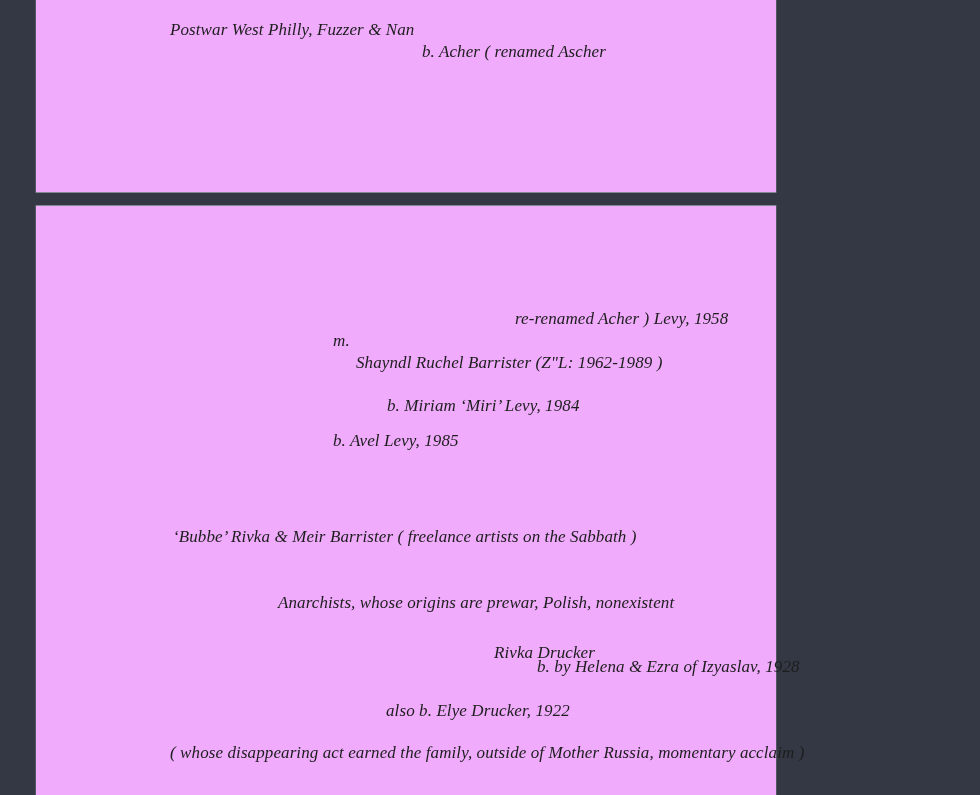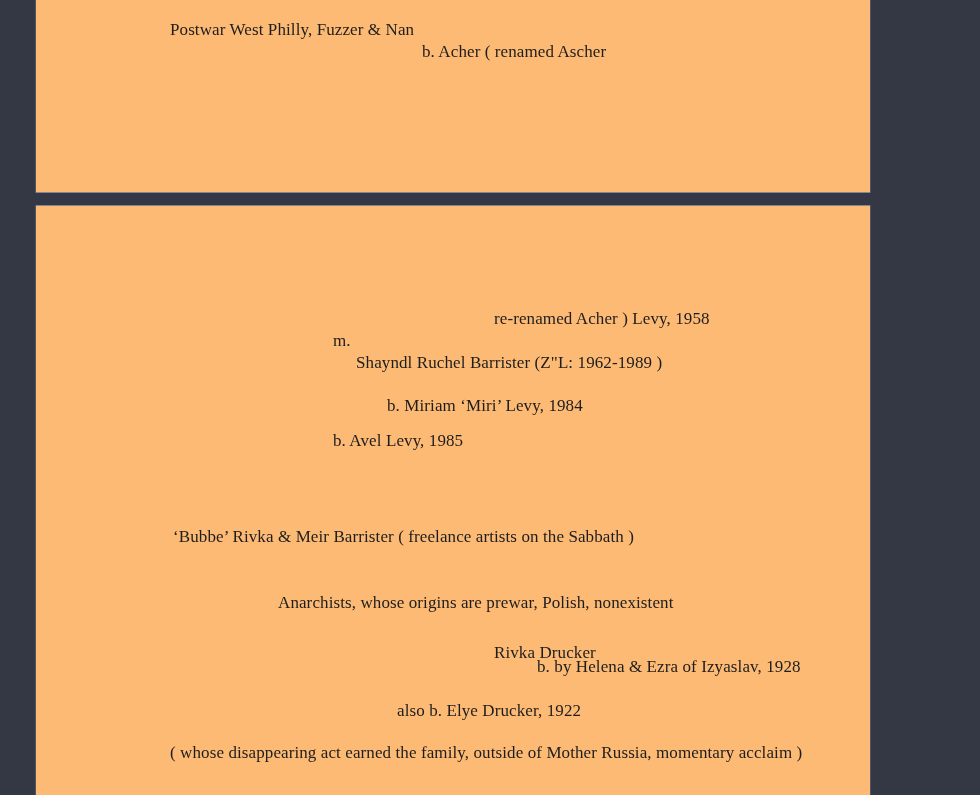--- a/index.html
+++ b/index.html
@@ -13,23 +13,24 @@
   }
   .viewer {
     position: relative;
     width: 980px;
     height: 795px;
     background: #333844;
   }
   .page {
     position: absolute;
     left: 36px;
-    width: 834px;
-    background: #fdba74;
+    width: 740px;
+    background: #f0abfc;
     box-shadow: 0 0 0 1px rgba(138,144,156,0.55), 0 1px 4px rgba(0,0,0,0.35);
+    font-style: italic;
   }
   .page-1 {
     top: 0;
     height: 192px;
     box-shadow: 0 1px 0 rgba(150,156,168,0.7), 0 0 0 1px rgba(138,144,156,0.35);
   }
   .page-2 {
     top: 206px;
     height: 589px;
     box-shadow: 0 -1px 0 rgba(150,156,168,0.7), 0 0 0 1px rgba(138,144,156,0.35);
@@ -47,26 +48,26 @@
 <body>
 
 <div class="viewer">
 
   <div class="page page-1">
     <div class="line" style="left:134px; top:19px;">Postwar West Philly, Fuzzer &amp; Nan</div>
     <div class="line" style="left:386px; top:41px;">b. Acher ( renamed Ascher</div>
   </div>
 
   <div class="page page-2">
-    <div class="line" style="left:458px; top:102px;">re-renamed Acher ) Levy, 1958</div>
+    <div class="line" style="left:479px; top:102px;">re-renamed Acher ) Levy, 1958</div>
     <div class="line" style="left:297px; top:124px;">m.</div>
     <div class="line" style="left:320px; top:146px;">Shayndl Ruchel Barrister (Z"L: 1962-1989 )</div>
     <div class="line" style="left:351px; top:189px;">b. Miriam ‘Miri’ Levy, 1984</div>
     <div class="line" style="left:297px; top:224px;">b. Avel Levy, 1985</div>
     <div class="line" style="left:137px; top:320px;">‘Bubbe’ Rivka &amp; Meir Barrister ( freelance artists on the Sabbath )</div>
     <div class="line" style="left:242px; top:386px;">Anarchists, whose origins are prewar, Polish, nonexistent</div>
     <div class="line" style="left:458px; top:428px;margin-top:8px;">Rivka Drucker</div>
     <div class="line" style="left:458px; top:450px;margin-left:43px;">b. by Helena &amp; Ezra of Izyaslav, 1928</div>
-    <div class="line" style="left:350px; top:494px;margin-left:11px;">also b. Elye Drucker, 1922</div>
+    <div class="line" style="left:350px; top:494px;">also b. Elye Drucker, 1922</div>
     <div class="line" style="left:134px; top:536px;">( whose disappearing act earned the family, outside of Mother Russia, momentary acclaim )</div>
   </div>
 
 </div>
 
 </body></html>

